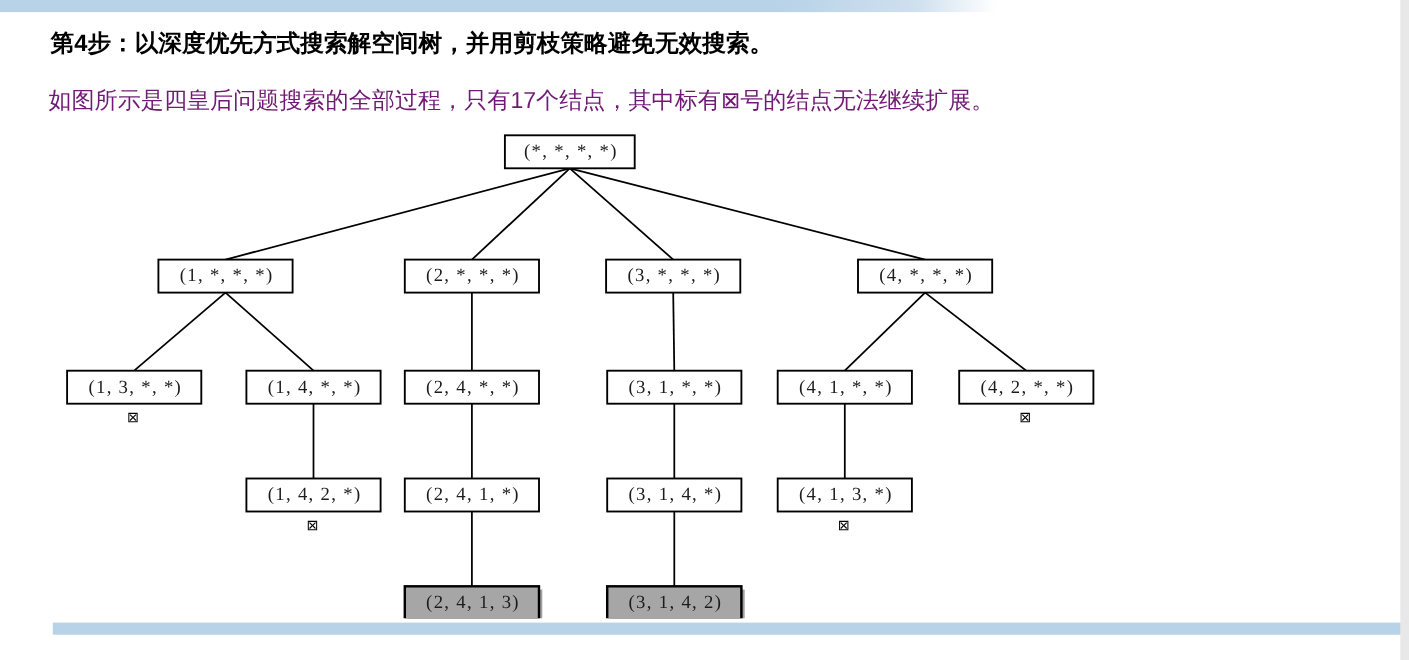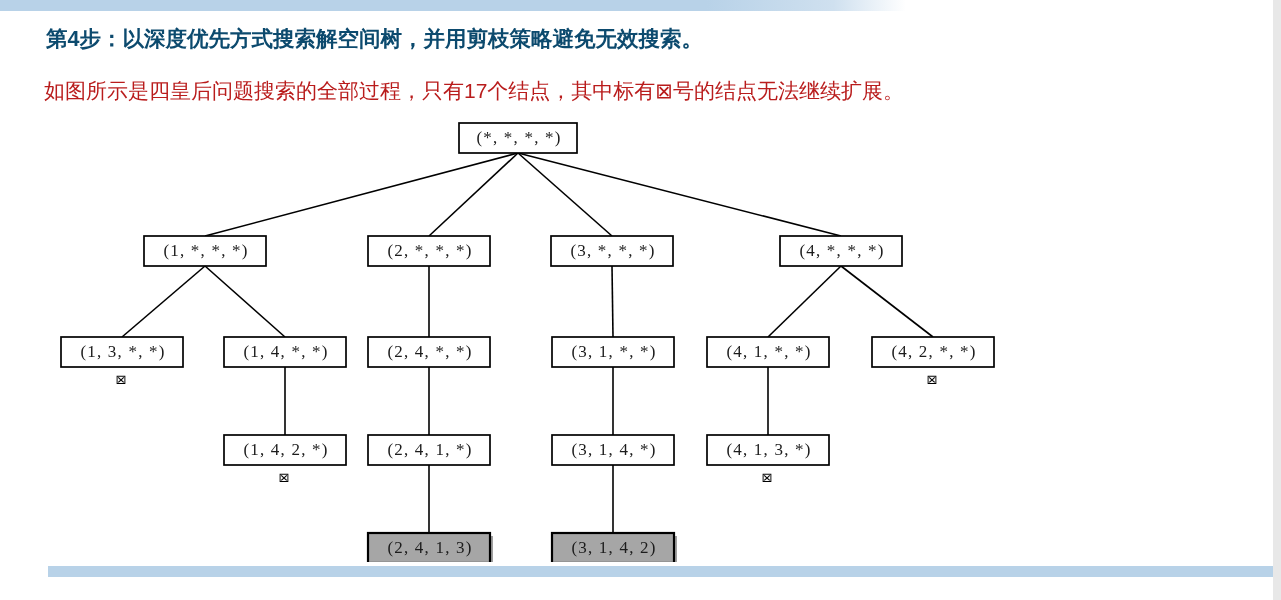--- a/index.html
+++ b/index.html
@@ -41,31 +41,31 @@
     background: #e8e8e8;
   }
 
   
   #slide-title {
     position: absolute;
     left: 46px;
     top: 24px;
     font-size: 21.5px;
     font-weight: bold;
-    color: #0c4a6e;
+    color: #000000;
     letter-spacing: 0px;
     white-space: nowrap;
   }
   #slide-subtitle {
     position: absolute;
     left: 44px;
     top: 77px;
     font-size: 21px;
     font-weight: normal;
-    color: #b91c1c;
+    color: #701a75;
     white-space: nowrap;
   }
 
   
   #tree-figure {
     position: absolute;
     left: 0;
     top: 112px;
     width: 1281px;
     height: 450px;

